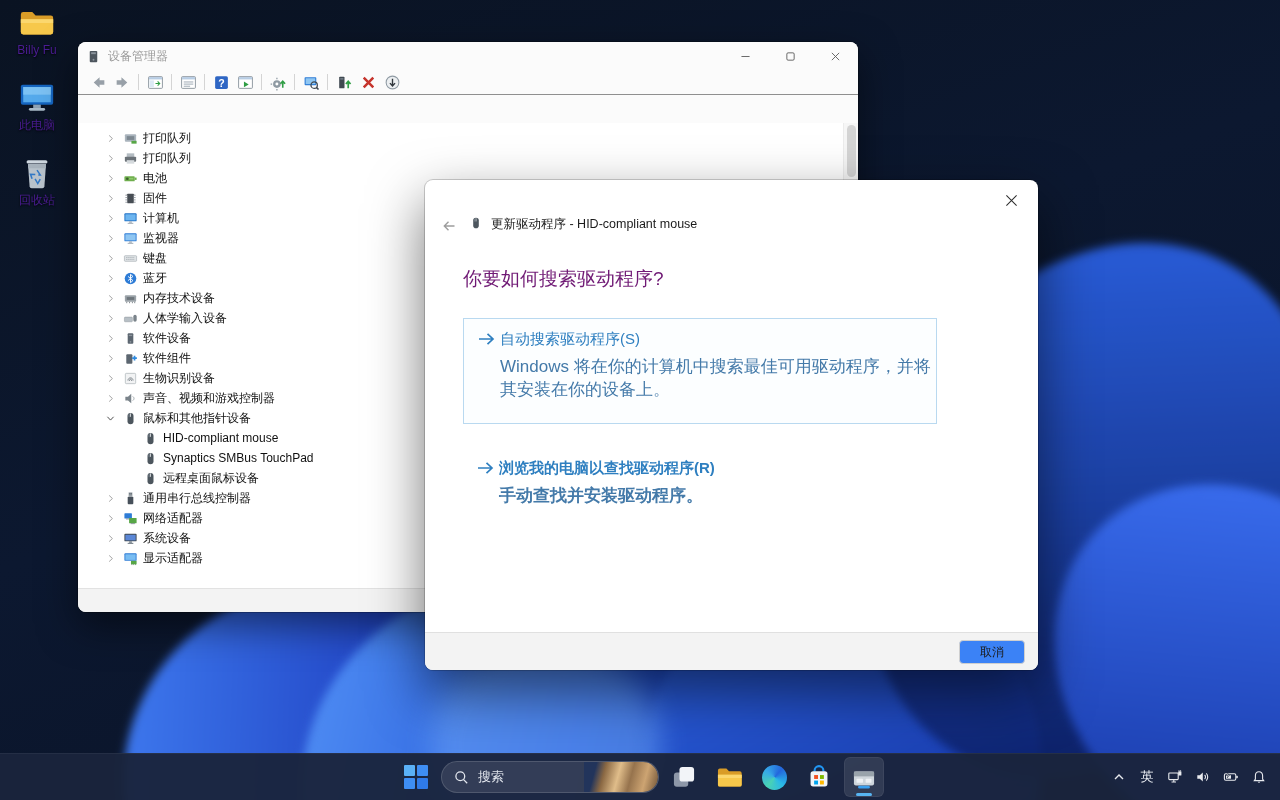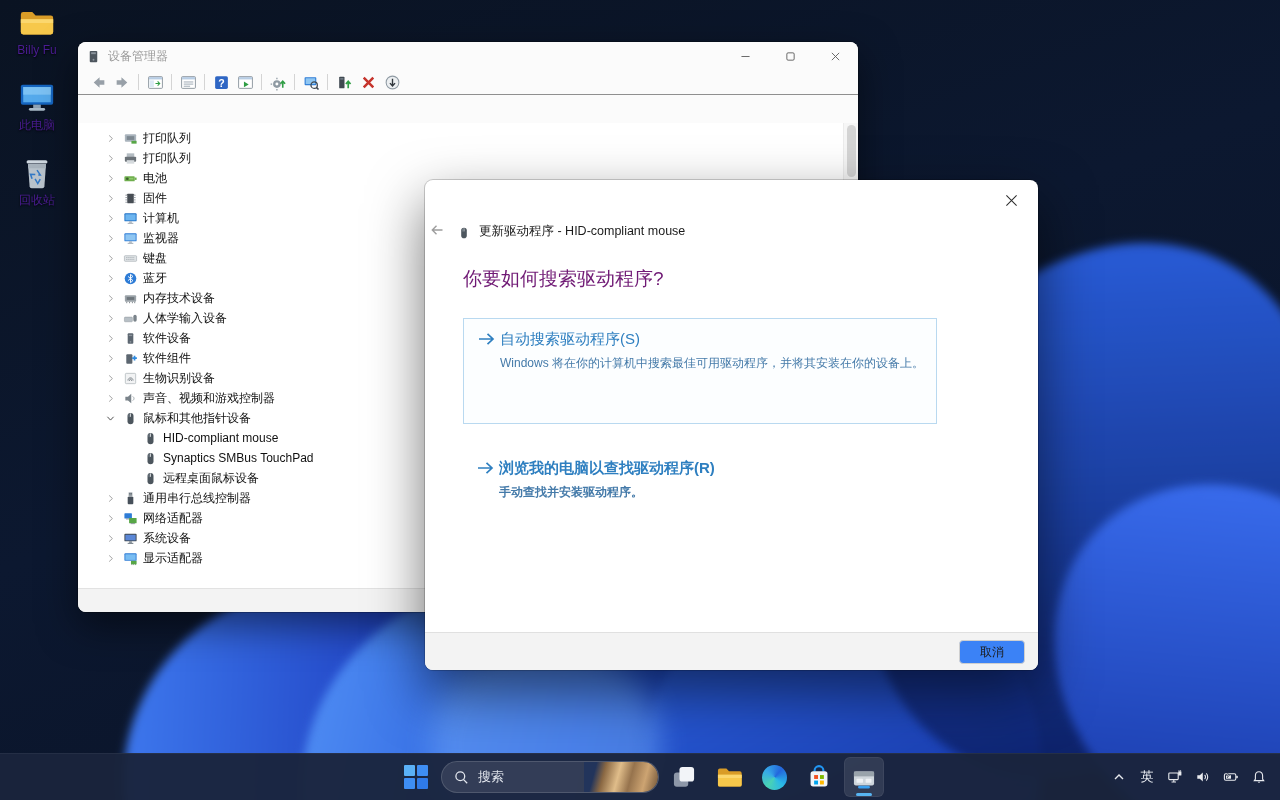--- a/index.html
+++ b/index.html
@@ -70,33 +70,33 @@
     background:#f3f3f3; border-top:1px solid #e2e2e2; }
 
   
   .wiz { position:absolute; left:425px; top:180px; width:613px; height:490px;
     background:#fff; border-radius:8px; overflow:hidden;
     box-shadow:0 22px 55px rgba(0,0,0,.55), 0 0 0 1px rgba(0,0,0,.18); }
   .wiz-close { position:absolute; top:8px; right:14px; width:26px; height:24px;
     display:flex; align-items:center; justify-content:center; }
   .wiz-close svg { width:13px; height:13px; }
   .wiz-header { position:absolute; left:0; top:36px; height:24px; display:flex;
-    align-items:flex-end; padding-left:2px; }
+    align-items:flex-start; padding-left:14px; }
   .wiz-back { width:20px; height:20px; display:flex; align-items:center; justify-content:center; }
   .wiz-back svg { width:16px; height:16px; }
   .wiz-appicon { width:14px; height:14px; margin-left:10px; margin-right:8px; }
   .wiz-appicon svg { width:14px; height:14px; }
   .wiz-title { font-size:12.5px; color:#1b1b1b; }
   .wiz-heading { position:absolute; left:38px; top:86px; font-size:19px; color:#701a75; }
   .wiz-opt1 { position:absolute; left:38px; top:138px; width:474px; height:106px;
     border:1px solid #b9d9f0; background:#fcfeff; }
   .opt-arrow { position:absolute; left:12px; top:10px; width:20px; height:20px; }
   .opt-arrow svg { width:20px; height:20px; }
   .opt-title { position:absolute; left:36px; top:11px; font-size:15px; color:#2e7fc0; }
-  .opt-desc  { position:absolute; left:36px; top:36px; font-size:12px; color:#447aa9; }
+  .opt-desc  { position:absolute; left:36px; top:36px; font-size:17px; color:#447aa9; }
   .wiz-opt2 { position:absolute; left:38px; top:276px; width:474px; height:60px;font-weight:bold; }
   .wiz-footer { position:absolute; left:0; right:0; bottom:0; height:38px;
     background:#f3f3f3; border-top:1px solid #e0e0e0; }
   .btn-cancel { position:absolute; right:13px; top:7px; width:66px; height:24px;
     background:#3b82f6; border:1px solid #cfcfcf; border-radius:4px;
     font-size:12px; color:#1b1b1b; display:flex; align-items:center; justify-content:center; }
 
   
   .taskbar { position:absolute; left:0; right:0; bottom:0; height:47px;
     background:rgba(26,36,60,.96); border-top:1px solid rgba(255,255,255,.05);

